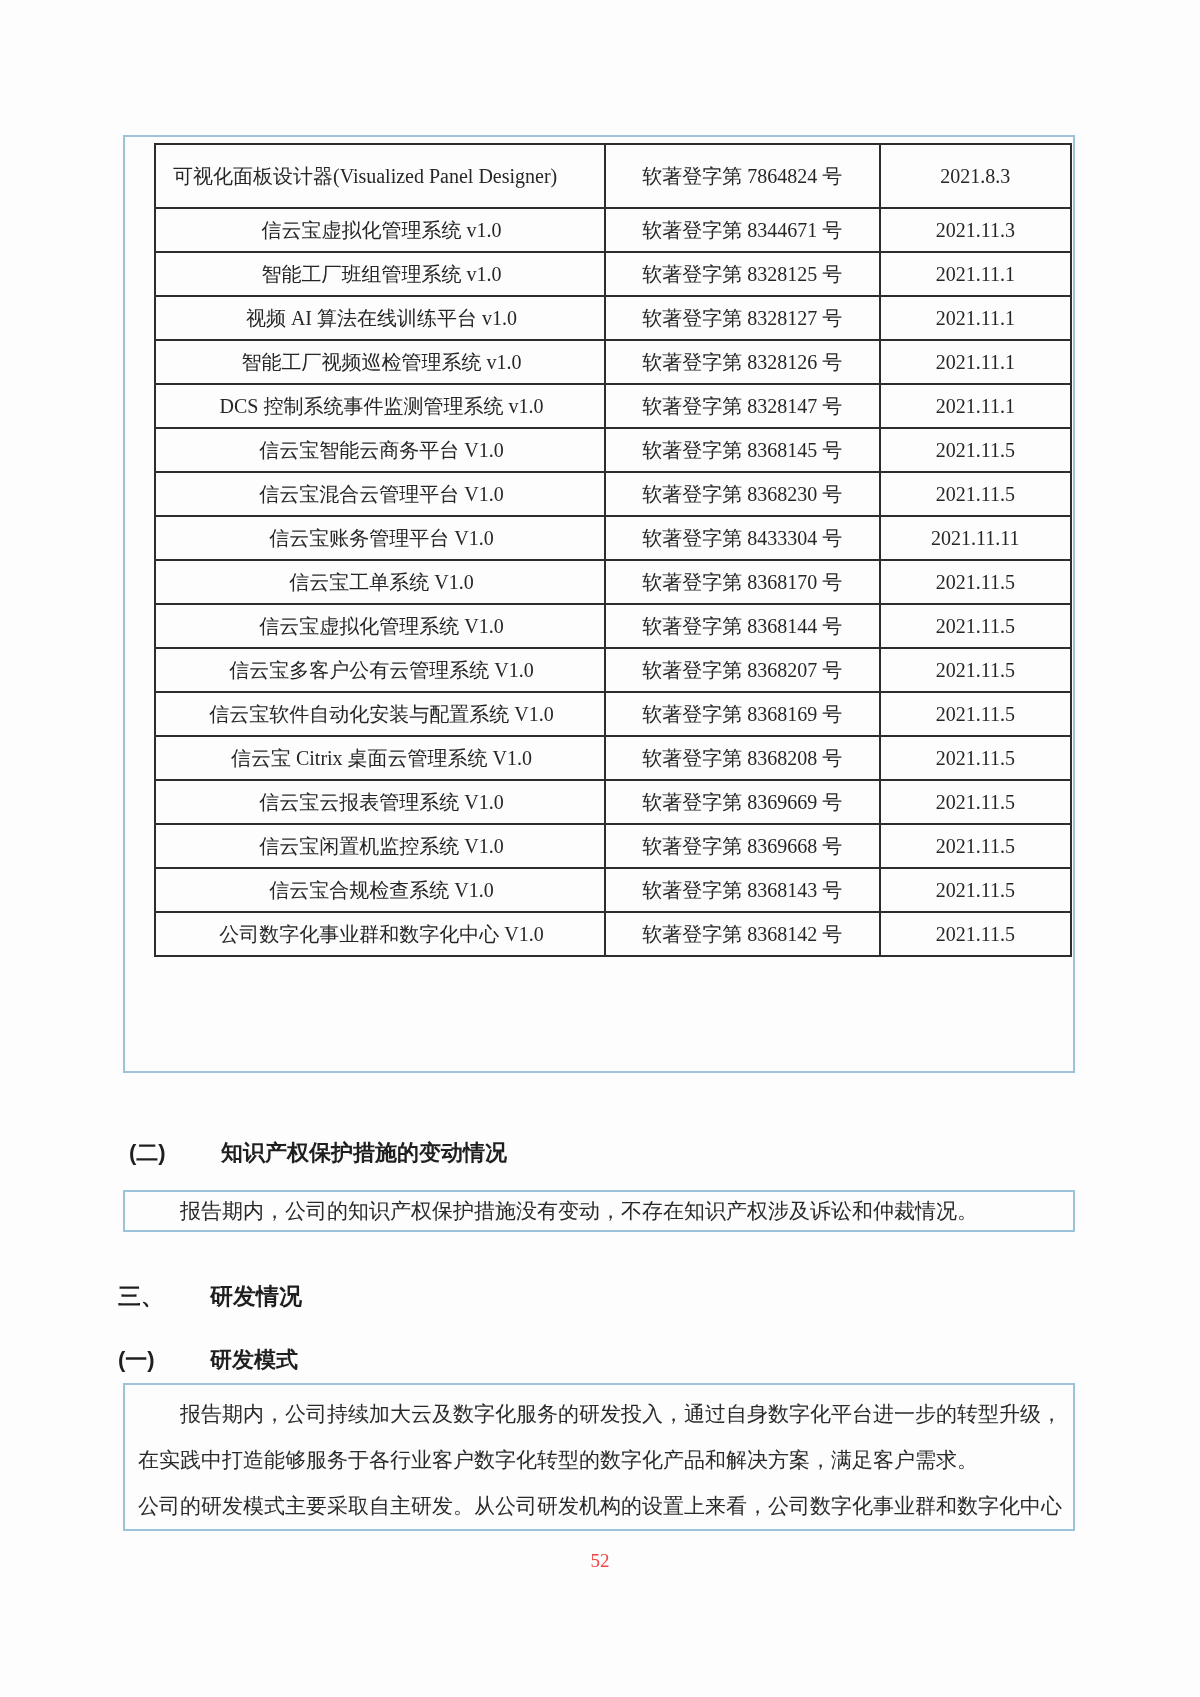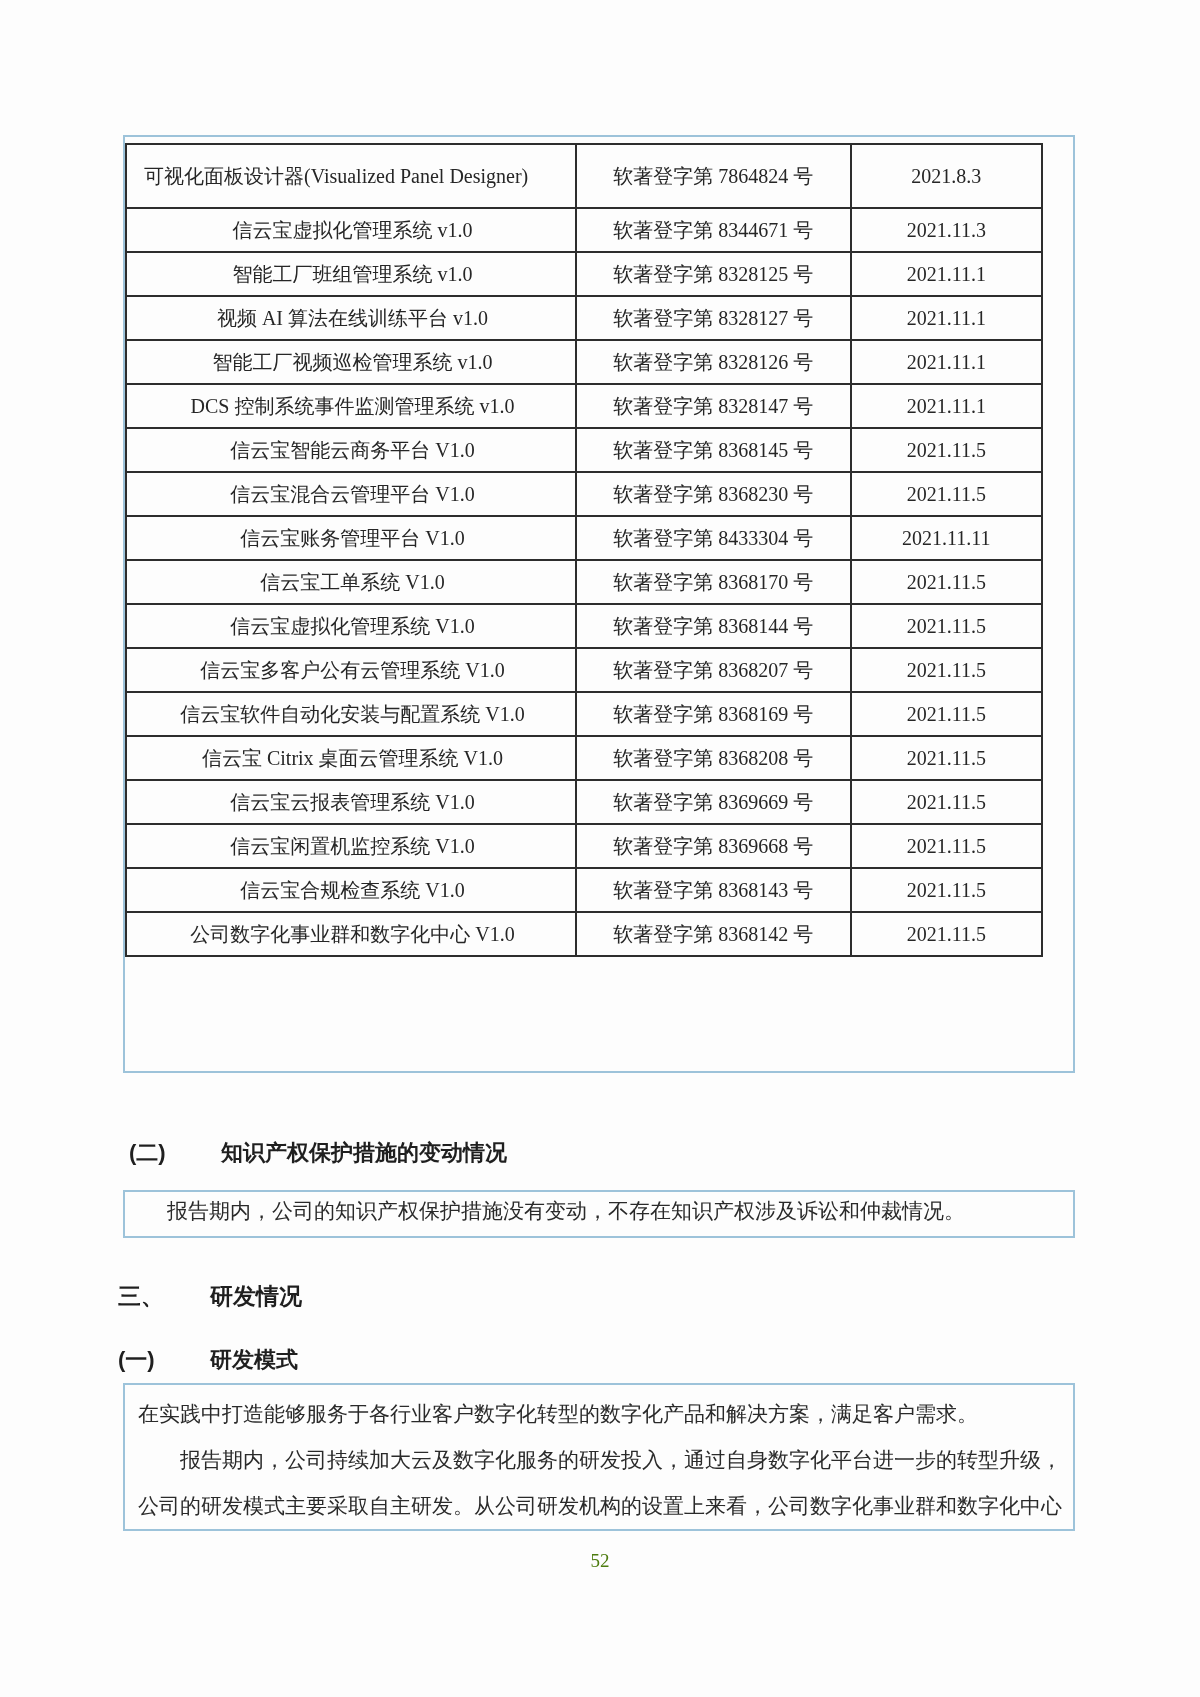--- a/index.html
+++ b/index.html
@@ -12,21 +12,21 @@
     overflow:hidden;
   }
   .abs { position:absolute; }
 
   
   .table-panel {
     left:123px; top:135px;
     width:952px; height:938px;
     border:2px solid #9dc3da;
     background:#fdfdfd;
-    padding:6px 18px 0 0;
+    padding:6px 18px 0 29px;
   }
   table.copyright {
     width:918px;
     border-collapse:collapse;
     table-layout:fixed;
   }
   table.copyright td {
     border:2px solid #2d2d2d;
     font-size:20px;
     line-height:29px;
@@ -53,37 +53,38 @@
   
   .note-box {
     left:123px;
     width:952px;
     border:2px solid #9dc3da;
     background:#fdfdfd;
     font-size:21px;
     color:#2a2a2a;
   }
   .note-box-1 {
-    top:1190px; height:48px;
+    top:1190px; height:42px;
     line-height:38px;
+    padding-left:13px;
   }
   .note-box-2 {
     top:1383px; height:148px;
     padding:6px 14px 0 13px;
     line-height:46px;
   }
   .indent { text-indent:2em; }
   .para-line { white-space:nowrap; }
 
   .page-number {
     top:1550px; left:0;
     width:1200px;
     text-align:center;
     font-size:19px;
-    color:#4d7c0f;
+    color:#ef4444;
   }
 </style>
 </head>
 <body>
 
 <div class="abs table-panel">
   <table class="copyright">
     <tbody>
   <tr class="first">
     <td class="c-name">可视化面板设计器(Visualized Panel Designer)</td>
@@ -207,18 +208,18 @@
 
 <div class="abs heading h1" style="left:118px; top:1281px;">
   <span class="h-label">三、</span><span>研发情况</span>
 </div>
 
 <div class="abs heading h2" style="left:118px; top:1345px;">
   <span class="h-label">(一)</span><span>研发模式</span>
 </div>
 
 <div class="abs note-box note-box-2">
+  <div class="para-line indent">报告期内，公司持续加大云及数字化服务的研发投入，通过自身数字化平台进一步的转型升级，</div>
   <div class="para-line">在实践中打造能够服务于各行业客户数字化转型的数字化产品和解决方案，满足客户需求。</div>
-  <div class="para-line indent">报告期内，公司持续加大云及数字化服务的研发投入，通过自身数字化平台进一步的转型升级，</div>
   <div class="para-line">公司的研发模式主要采取自主研发。从公司研发机构的设置上来看，公司数字化事业群和数字化中心</div>
 </div>
 
 <div class="abs page-number">52</div>
 
 </body></html>

